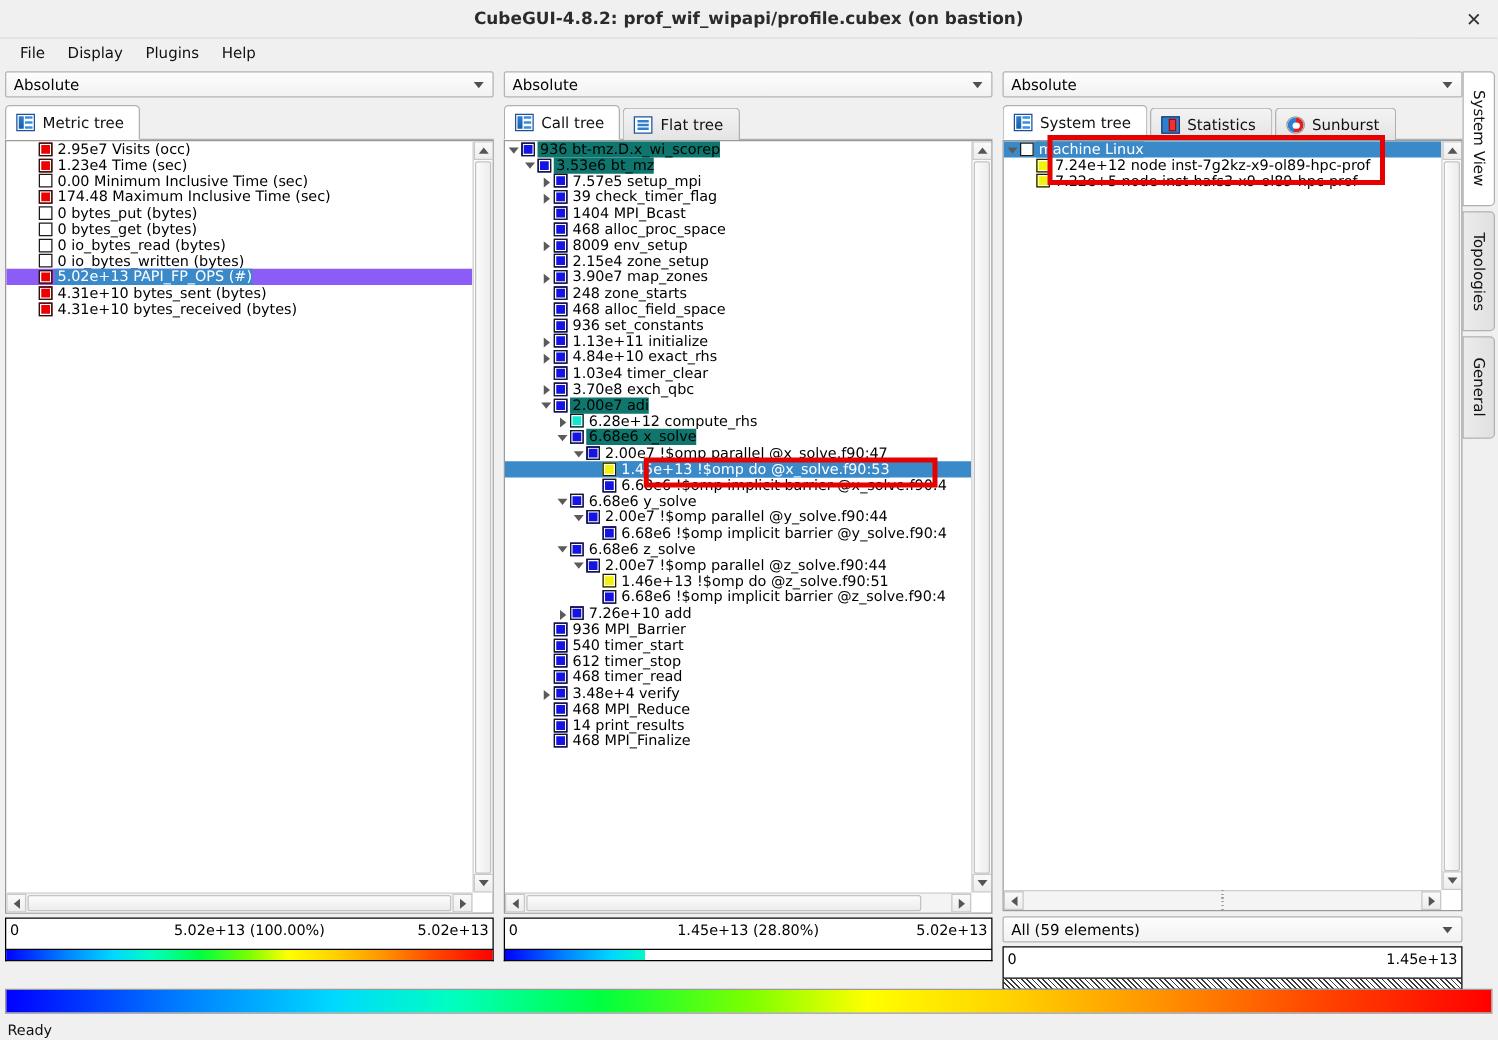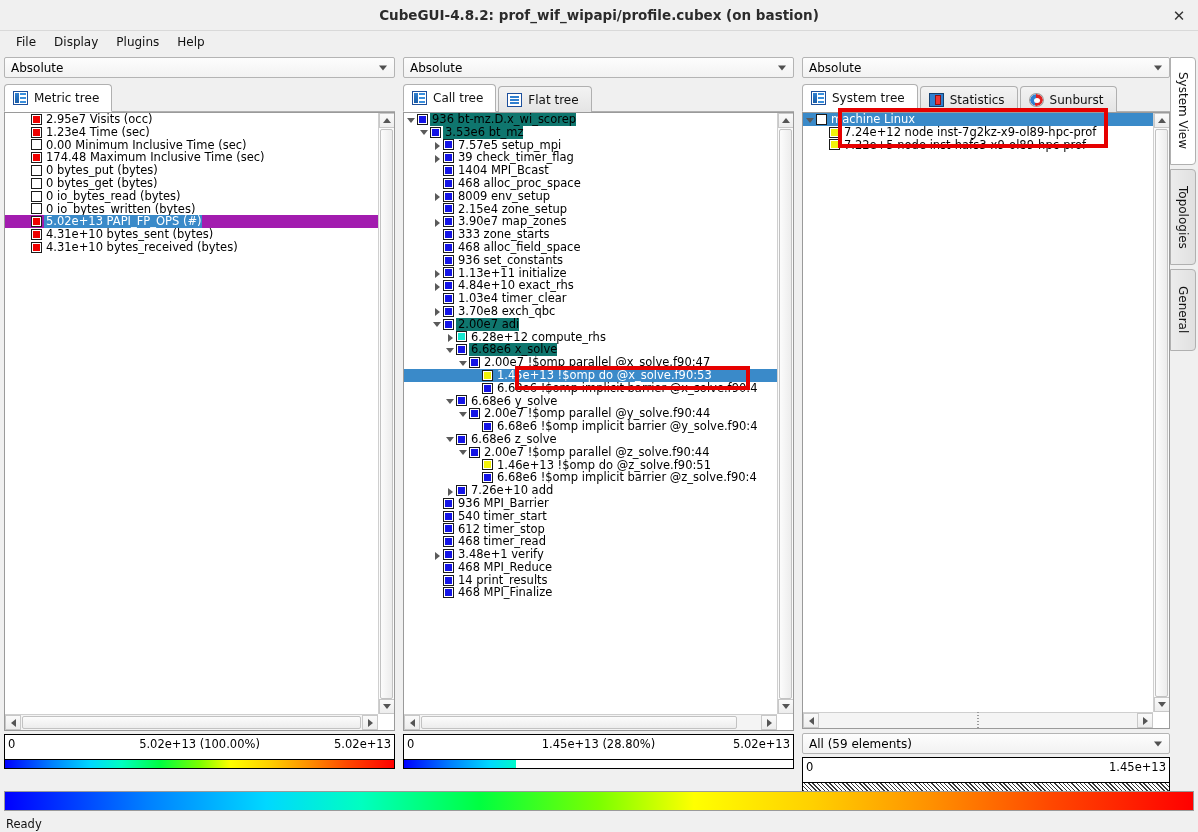--- a/index.html
+++ b/index.html
@@ -274,21 +274,21 @@
             <span class="expander"></span>
             <span class="sq white"></span>
             <span class="lbl">0 io_bytes_read (bytes)</span>
           </div>
           <div class="row">
             <span style="width: 15px; flex: 0 0 auto;"></span>
             <span class="expander"></span>
             <span class="sq white"></span>
             <span class="lbl">0 io_bytes_written (bytes)</span>
           </div>
-          <div class="row sel-full" style="background: #a21caf;">
+          <div class="row sel-full" style="background: #8b5cf6;">
             <span style="width: 15px; flex: 0 0 auto;"></span>
             <span class="expander"></span>
             <span class="sq red"></span>
             <span class="lbl">5.02e+13 PAPI_FP_OPS (#)</span>
           </div>
           <div class="row">
             <span style="width: 15px; flex: 0 0 auto;"></span>
             <span class="expander"></span>
             <span class="sq red"></span>
             <span class="lbl">4.31e+10 bytes_sent (bytes)</span>
@@ -397,21 +397,21 @@
           <div class="row">
             <span style="width: 28px; flex: 0 0 auto;"></span>
             <span class="expander closed"></span>
             <span class="sq blue"></span>
             <span class="lbl">3.90e7 map_zones</span>
           </div>
           <div class="row">
             <span style="width: 28px; flex: 0 0 auto;"></span>
             <span class="expander"></span>
             <span class="sq blue"></span>
-            <span class="lbl">333 zone_starts</span>
+            <span class="lbl">248 zone_starts</span>
           </div>
           <div class="row">
             <span style="width: 28px; flex: 0 0 auto;"></span>
             <span class="expander"></span>
             <span class="sq blue"></span>
             <span class="lbl">468 alloc_field_space</span>
           </div>
           <div class="row">
             <span style="width: 28px; flex: 0 0 auto;"></span>
             <span class="expander"></span>
@@ -547,21 +547,21 @@
           <div class="row">
             <span style="width: 28px; flex: 0 0 auto;"></span>
             <span class="expander"></span>
             <span class="sq blue"></span>
             <span class="lbl">468 timer_read</span>
           </div>
           <div class="row">
             <span style="width: 28px; flex: 0 0 auto;"></span>
             <span class="expander closed"></span>
             <span class="sq blue"></span>
-            <span class="lbl">3.48e+1 verify</span>
+            <span class="lbl">3.48e+4 verify</span>
           </div>
           <div class="row">
             <span style="width: 28px; flex: 0 0 auto;"></span>
             <span class="expander"></span>
             <span class="sq blue"></span>
             <span class="lbl">468 MPI_Reduce</span>
           </div>
           <div class="row">
             <span style="width: 28px; flex: 0 0 auto;"></span>
             <span class="expander"></span>

